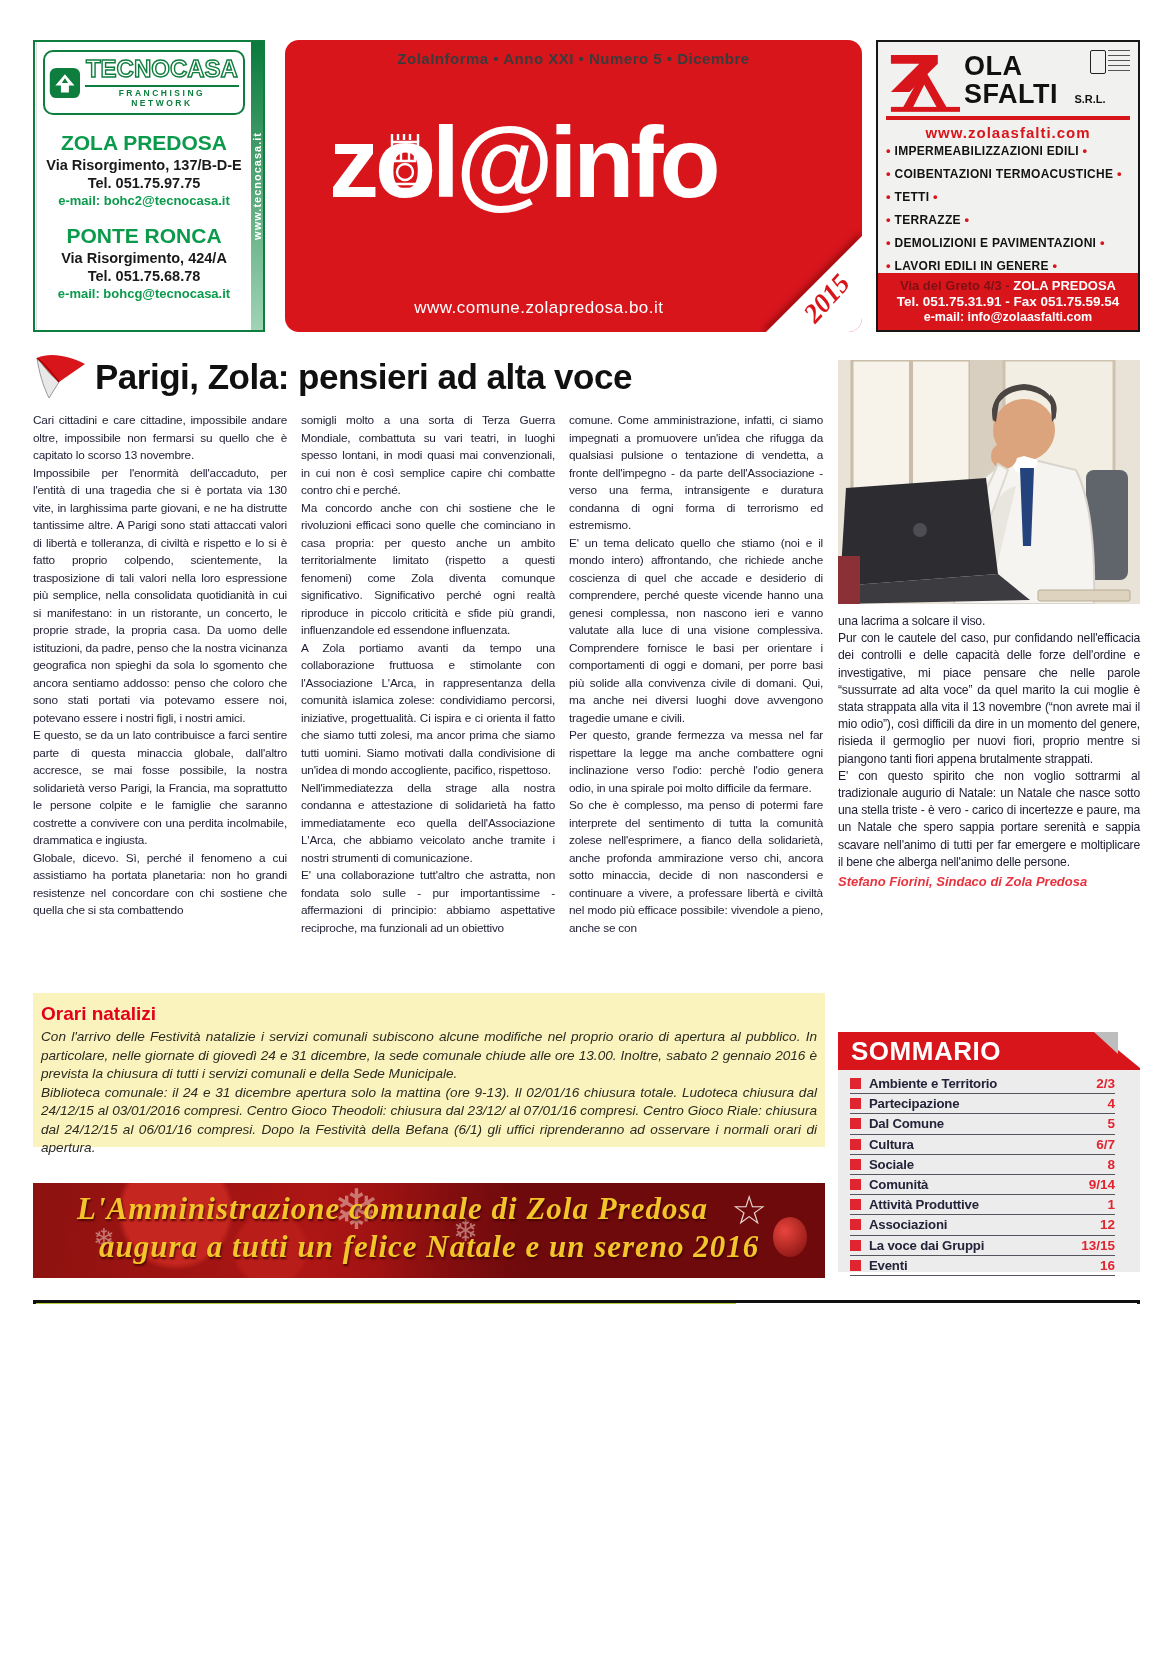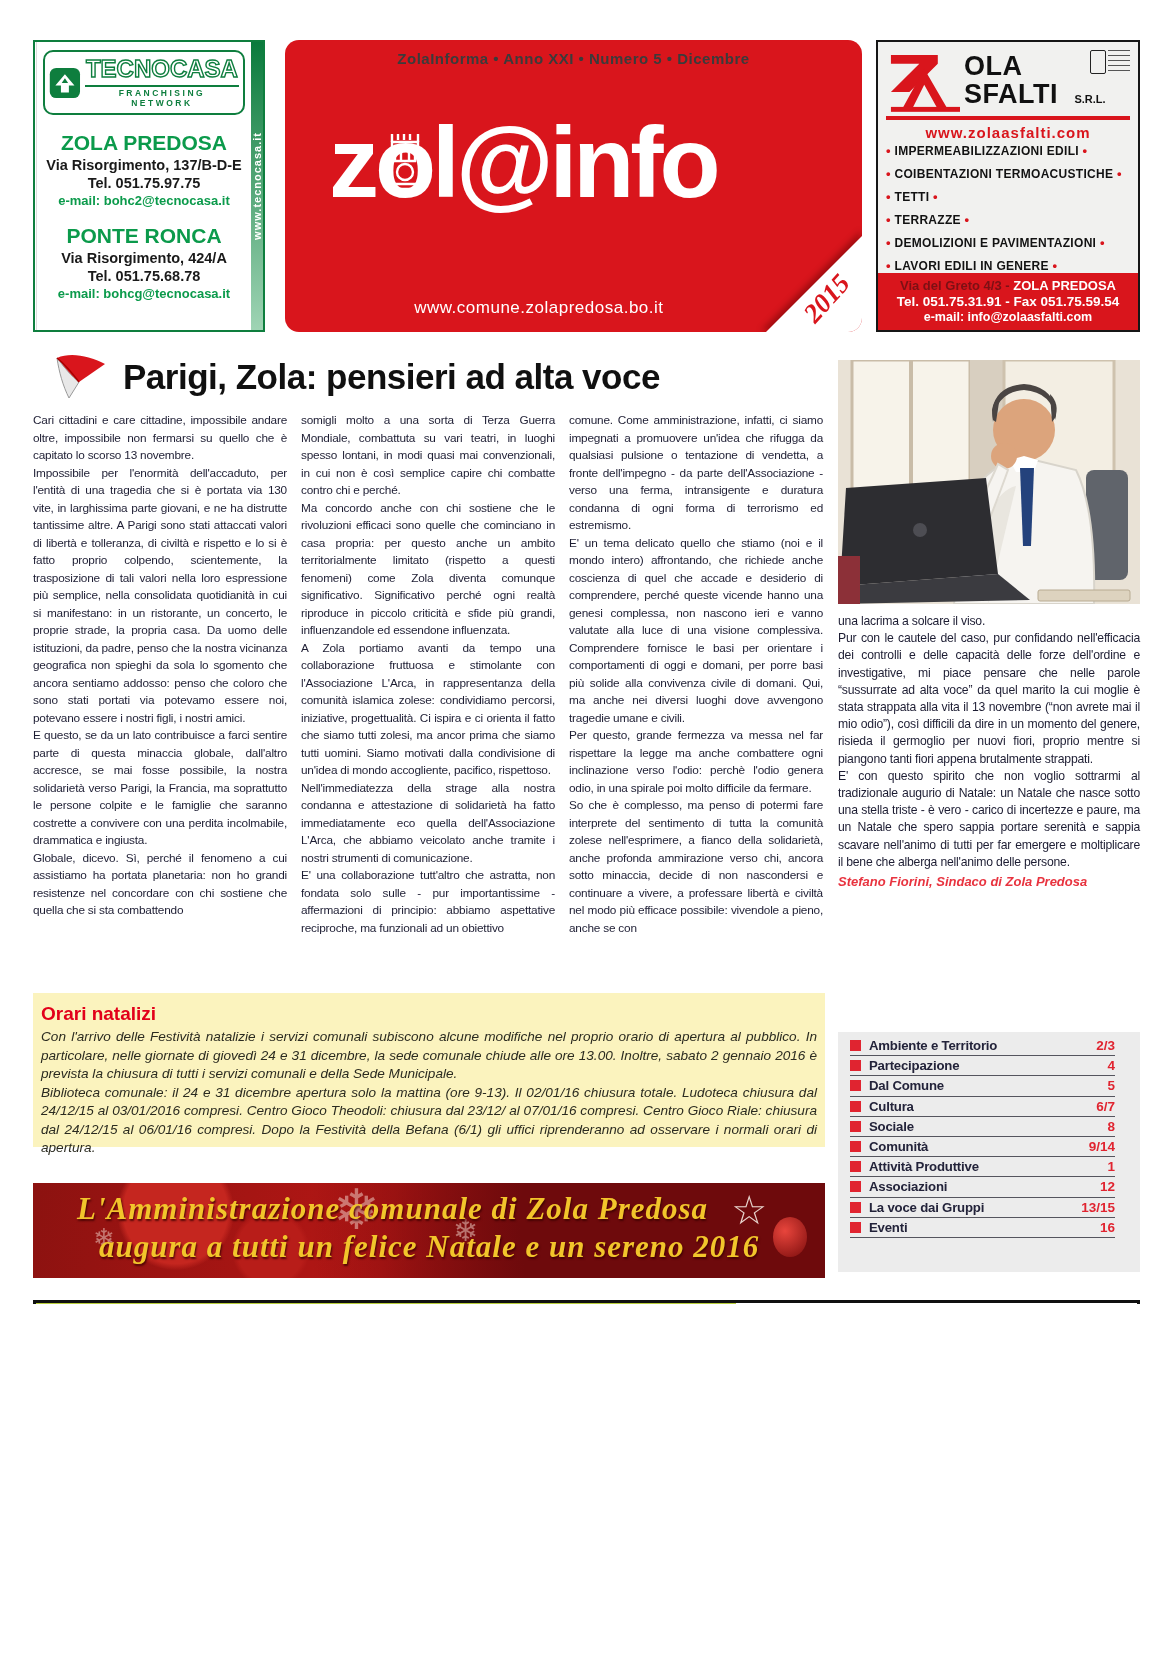--- a/index.html
+++ b/index.html
@@ -43,21 +43,21 @@
   .asf-list { margin-top:2px; list-style:none; text-align:left; }
   .asf-list li { font-size:12px; font-weight:800; color:#121212; margin-bottom:8px; letter-spacing:0.3px; }
   .asf-list .rb { color:#d9151c; font-size:13px; }
   .asf-foot { position:absolute; left:0; right:0; bottom:0; background:#d9151c; padding:5px 4px 6px; text-align:center; }
   .asf-f1 { font-size:13px; font-weight:700; color:#7c1014; }
   .asf-f1 b { color:#fff; font-weight:800; }
   .asf-f2 { font-size:13.5px; font-weight:800; color:#fff; margin-top:1px; }
   .asf-f3 { font-size:12.5px; font-weight:700; color:#fff; margin-top:1px; }
 
   
-  .headline-row { position:absolute; left:51px; top:354px; width:800px; display:flex; align-items:center; gap:14px; }
+  .headline-row { position:absolute; left:31px; top:354px; width:800px; display:flex; align-items:center; gap:6px; }
   .headline { font-size:35px; font-weight:700; color:#101010; letter-spacing:-0.5px; }
 
   
   .cols { position:absolute; left:33px; top:412px; width:792px; height:580px; display:flex; gap:14px; overflow:hidden; }
   .col { width:254px; font-size:11.8px; line-height:17.5px; letter-spacing:-0.2px; color:#1d1d33; text-align:justify; white-space:pre-line; font-weight:500; }
   .rightcol { position:absolute; left:838px; top:360px; width:302px; }
   .photo { width:302px; height:244px; display:block; }
   .col4 { margin-top:9px; font-size:12.2px; line-height:17.2px; letter-spacing:-0.2px; color:#1d1d33; text-align:justify; white-space:pre-line; font-weight:500; }
   .signature { margin-top:3px; color:#e8333f; font-weight:700; font-style:italic; font-size:13px; }
 
@@ -262,20 +262,25 @@
     <div class="signature">Stefano Fiorini, Sindaco di Zola Predosa</div>
   </div>
 
   <div class="notice">
     <div class="notice-title">Orari natalizi</div>
     <p>Con l'arrivo delle Festività natalizie i servizi comunali subiscono alcune modifiche nel proprio orario di apertura al pubblico. In particolare, nelle giornate di giovedì 24 e 31 dicembre, la sede comunale chiude alle ore 13.00. Inoltre, sabato 2 gennaio 2016 è prevista la chiusura di tutti i servizi comunali e della Sede Municipale.</p>
     <p>Biblioteca comunale: il 24 e 31 dicembre apertura solo la mattina (ore 9-13). Il 02/01/16 chiusura totale. Ludoteca chiusura dal 24/12/15 al 03/01/2016 compresi. Centro Gioco Theodoli: chiusura dal 23/12/ al 07/01/16 compresi. Centro Gioco Riale: chiusura dal 24/12/15 al 06/01/16 compresi. Dopo la Festività della Befana (6/1) gli uffici riprenderanno ad osservare i normali orari di apertura.</p>
   </div>
 
   <div class="sommario">
+    <div class="som-head">
+      <span>SOMMARIO</span>
+      <div class="som-fold"></div>
+      <div class="som-fold2"></div>
+    </div>
     <div class="som-list">
       <div class="som-row">
           <span class="som-sq"></span>
           <span class="som-label">Ambiente e Territorio</span>
           <span class="som-page">2/3</span>
         </div>
       <div class="som-row">
           <span class="som-sq"></span>
           <span class="som-label">Partecipazione</span>
           <span class="som-page">4</span>

